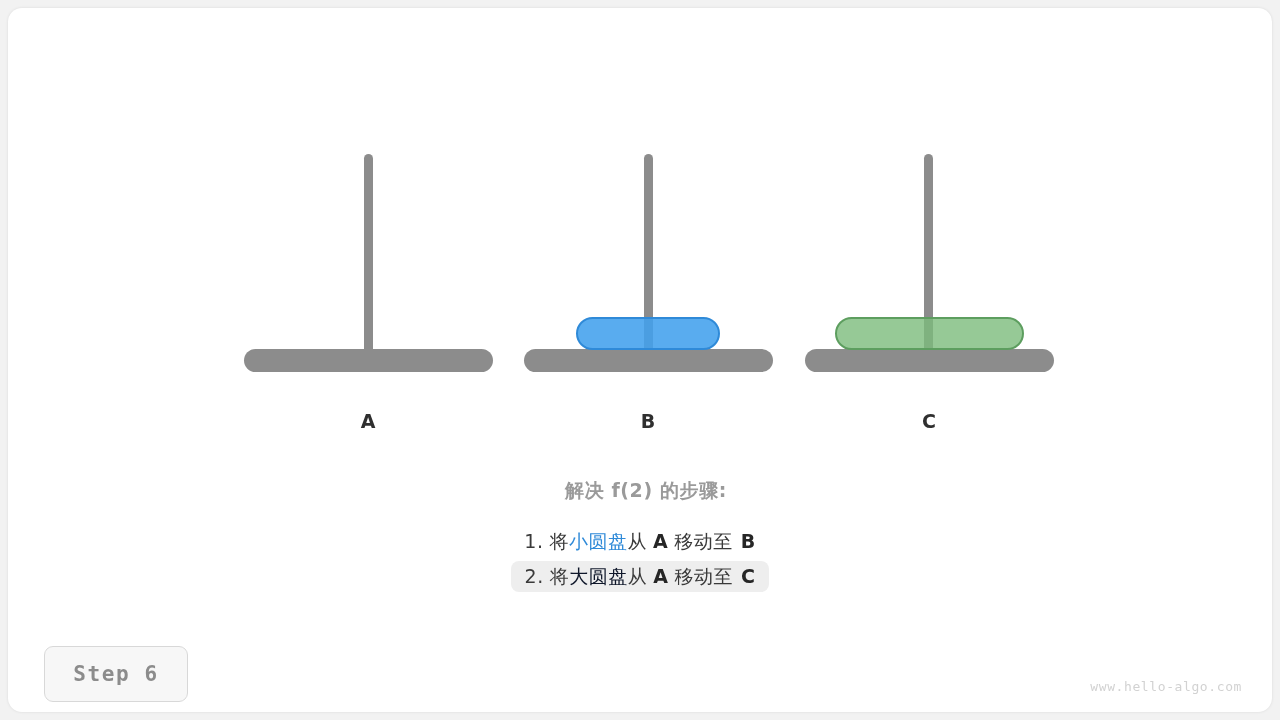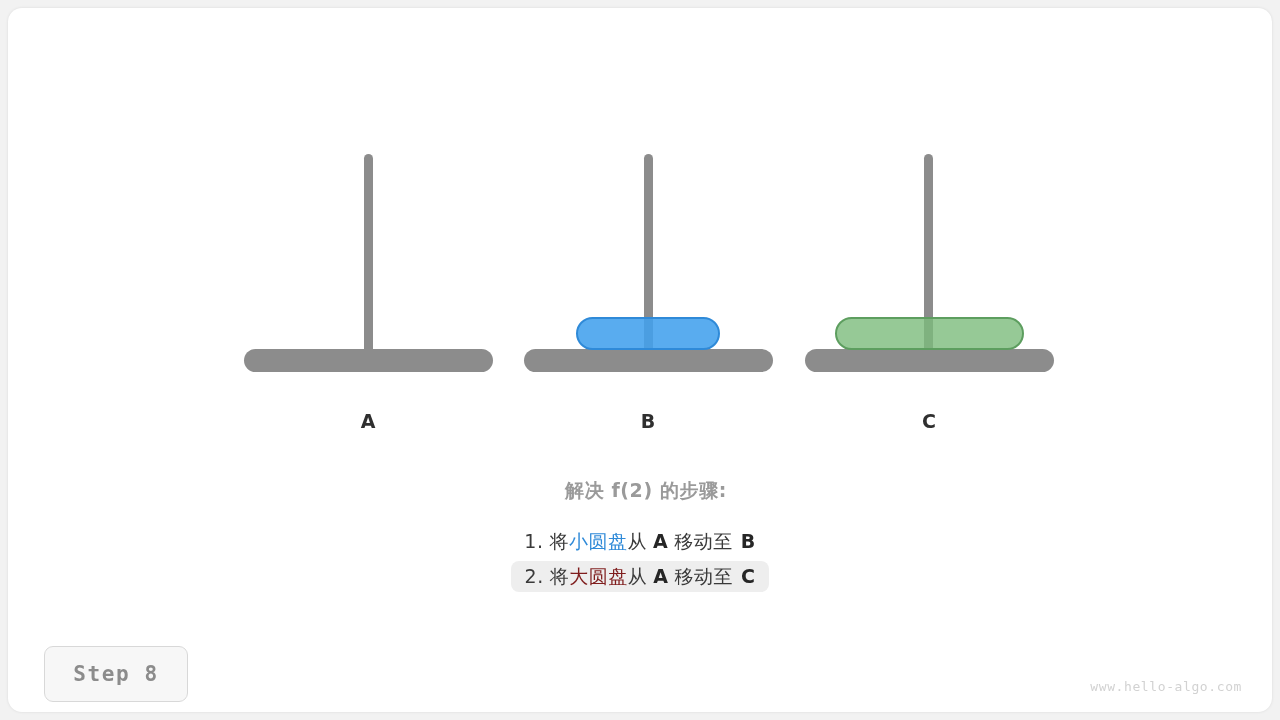--- a/index.html
+++ b/index.html
@@ -97,21 +97,21 @@
     border-radius: 8px;
     margin: 0 0 4px 0;
     letter-spacing: 0.5px;
     white-space: nowrap;
     font-family: "DejaVu Sans", sans-serif;
   }
   .step-row { line-height: 1.0; text-decoration: underline; }
   .step-line.highlight { background: #eeeeee; }
 
   .kw-blue  { color: #2f8ad8; }
-  .kw-green { color: #7f1d1d; }
+  .kw-green { color: #0f172a; }
   .peg-ref  { font-weight: bold; color: #262626; }
 
   
   #step-badge {
     position: absolute;
     left: 36px;
     top: 638px;
     width: 144px;
     height: 56px;
     background: #f7f7f7;
@@ -173,17 +173,17 @@
       </div>
     </div>
 
     <div class="step-row">
       <div class="step-line highlight">
         <span>2.</span><span style="margin-left:6px;">将</span><span class="kw-green">大圆盘</span><span>从</span><span class="peg-ref" style="margin:0 6px;">A</span><span>移动至</span><span class="peg-ref" style="margin-left:8px;">C</span>
       </div>
     </div>
   </div>
 
-  <div id="step-badge">Step 8</div>
+  <div id="step-badge">Step 6</div>
 
   <div id="watermark">www.hello-algo.com</div>
 
 </div>
 
 </body></html>

